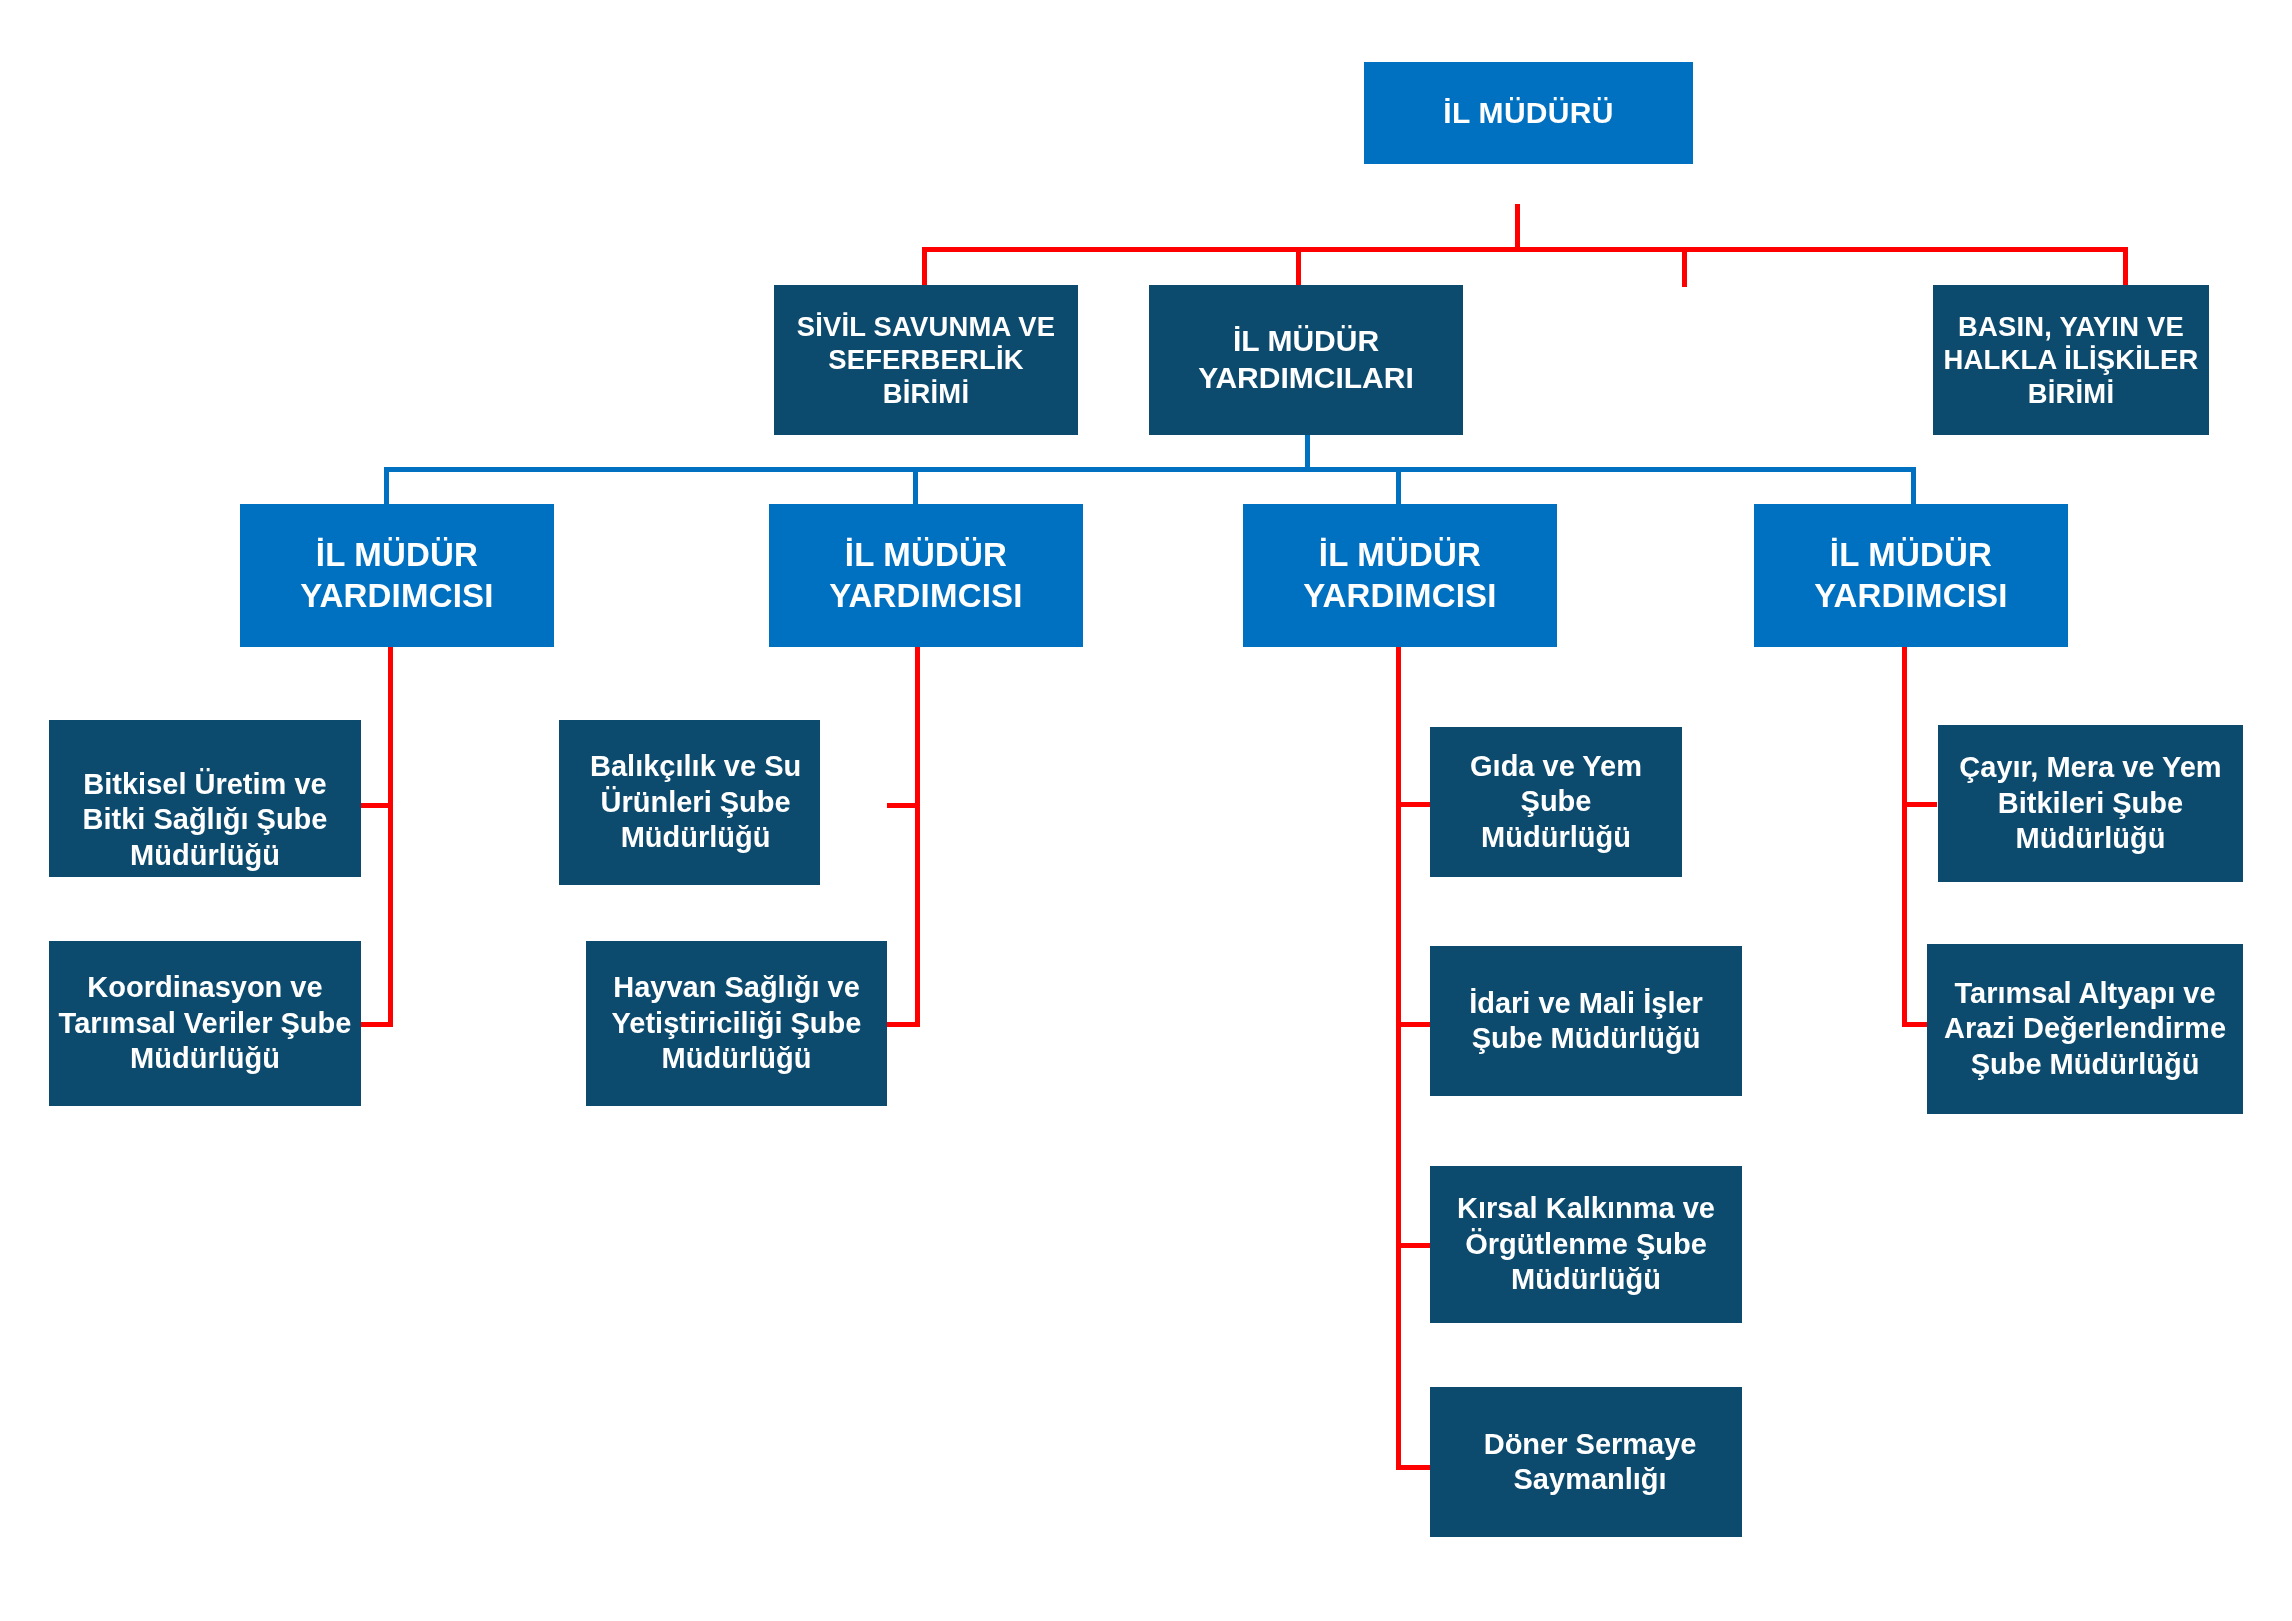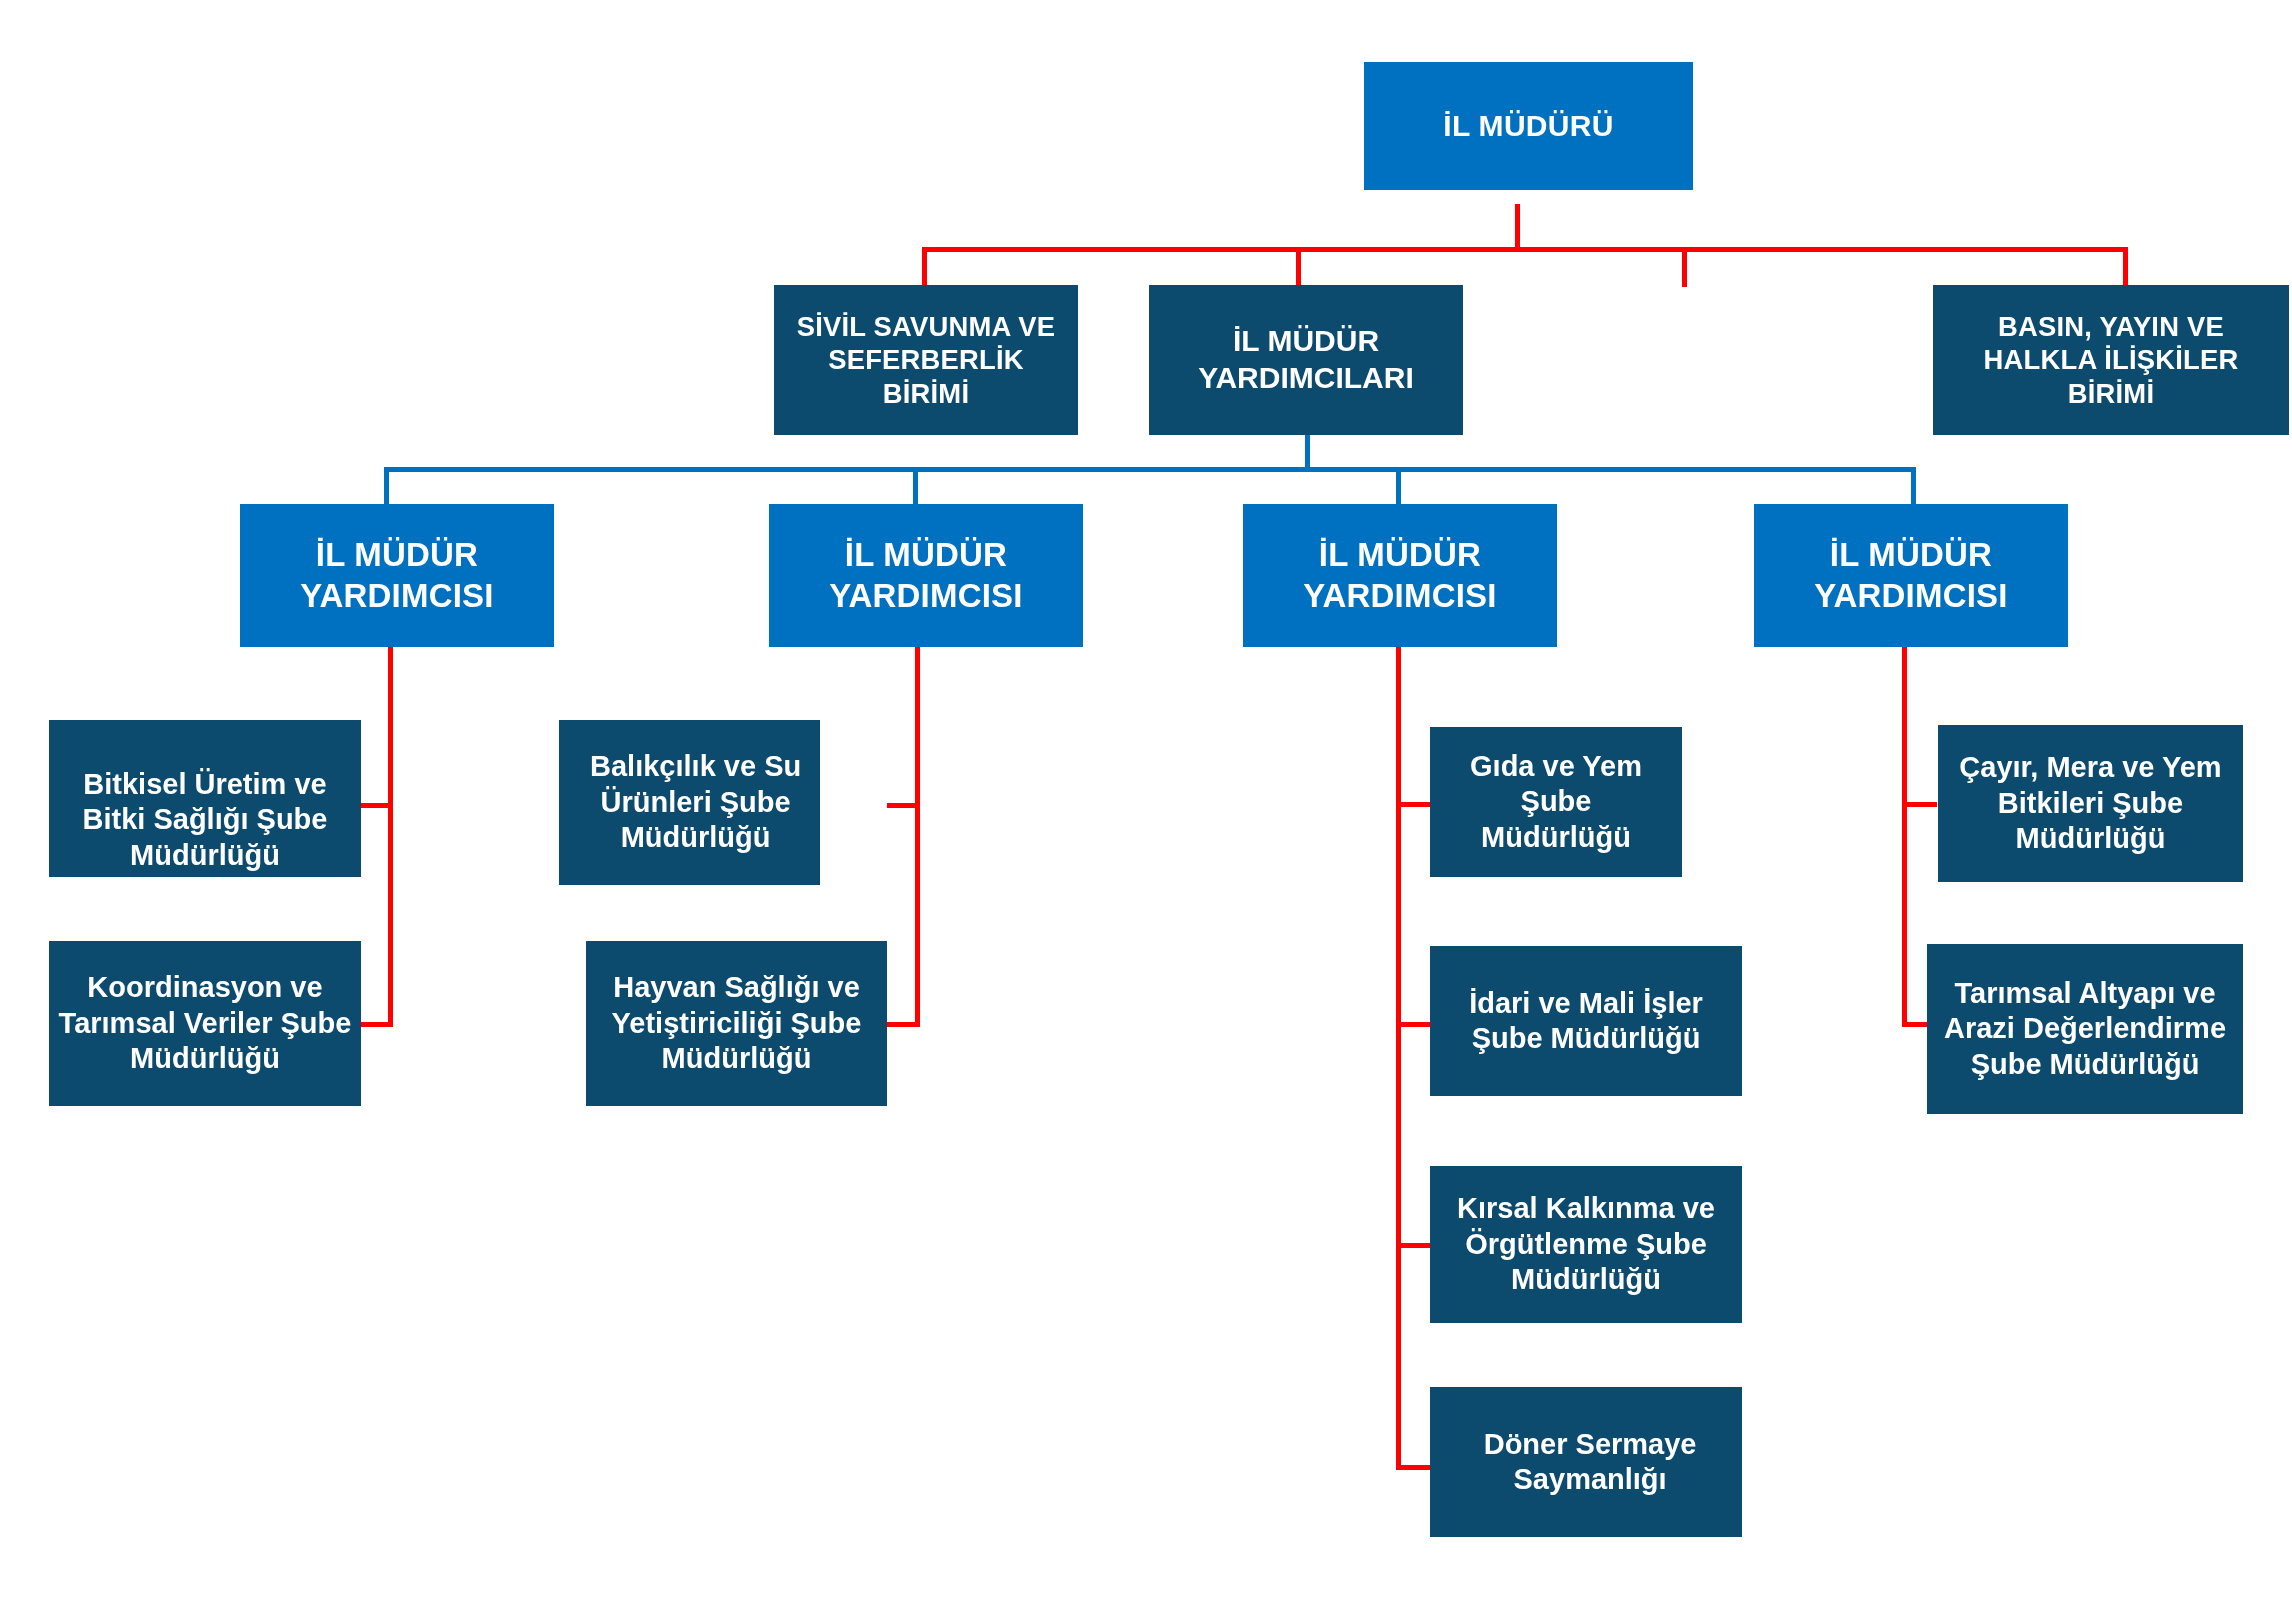--- a/index.html
+++ b/index.html
@@ -81,33 +81,33 @@
   <div class="conn v c-red" style="left:1396px; top:647px; width:4.9px; height:823px;"></div>
   <div class="conn h c-red" style="left:1396px; top:802px; width:34px; height:4.9px;"></div>
   <div class="conn h c-red" style="left:1396px; top:1022px; width:34px; height:4.9px;"></div>
   <div class="conn h c-red" style="left:1396px; top:1243px; width:34px; height:4.9px;"></div>
   <div class="conn h c-red" style="left:1396px; top:1465px; width:34px; height:4.9px;"></div>
 
   <div class="conn v c-red" style="left:1902px; top:647px; width:4.9px; height:378px;"></div>
   <div class="conn h c-red" style="left:1902px; top:802px; width:35px; height:4.9px;"></div>
   <div class="conn h c-red" style="left:1902px; top:1022px; width:35px; height:4.9px;"></div>
 
-  <div class="node blue t-root" style="left:1364px; top:62px; width:329px; height:128px;align-items:center;">
+  <div class="node blue t-root" style="left:1364px; top:62px; width:329px; height:102px;align-items:center;">
     <span>İL MÜDÜRÜ</span>
   </div>
 
   <div class="node red t-unit" style="left:774px; top:285px; width:304px; height:150px;">
     <span>SİVİL SAVUNMA VE
 SEFERBERLİK BİRİMİ</span>
   </div>
   <div class="node red t-dep" style="left:1149px; top:285px; width:314px; height:150px;">
     <span>İL MÜDÜR
 YARDIMCILARI</span>
   </div>
-  <div class="node red t-unit" style="left:1933px; top:285px; width:356px; height:150px;">
+  <div class="node red t-unit" style="left:1933px; top:285px; width:276px; height:150px;">
     <span>BASIN, YAYIN VE
 HALKLA İLİŞKİLER
 BİRİMİ</span>
   </div>
 
   <div class="node blue t-vice" style="left:240px; top:504px; width:314px; height:143px;">
     <span>İL MÜDÜR
 YARDIMCISI</span>
   </div>
   <div class="node blue t-vice" style="left:769px; top:504px; width:314px; height:143px;">

